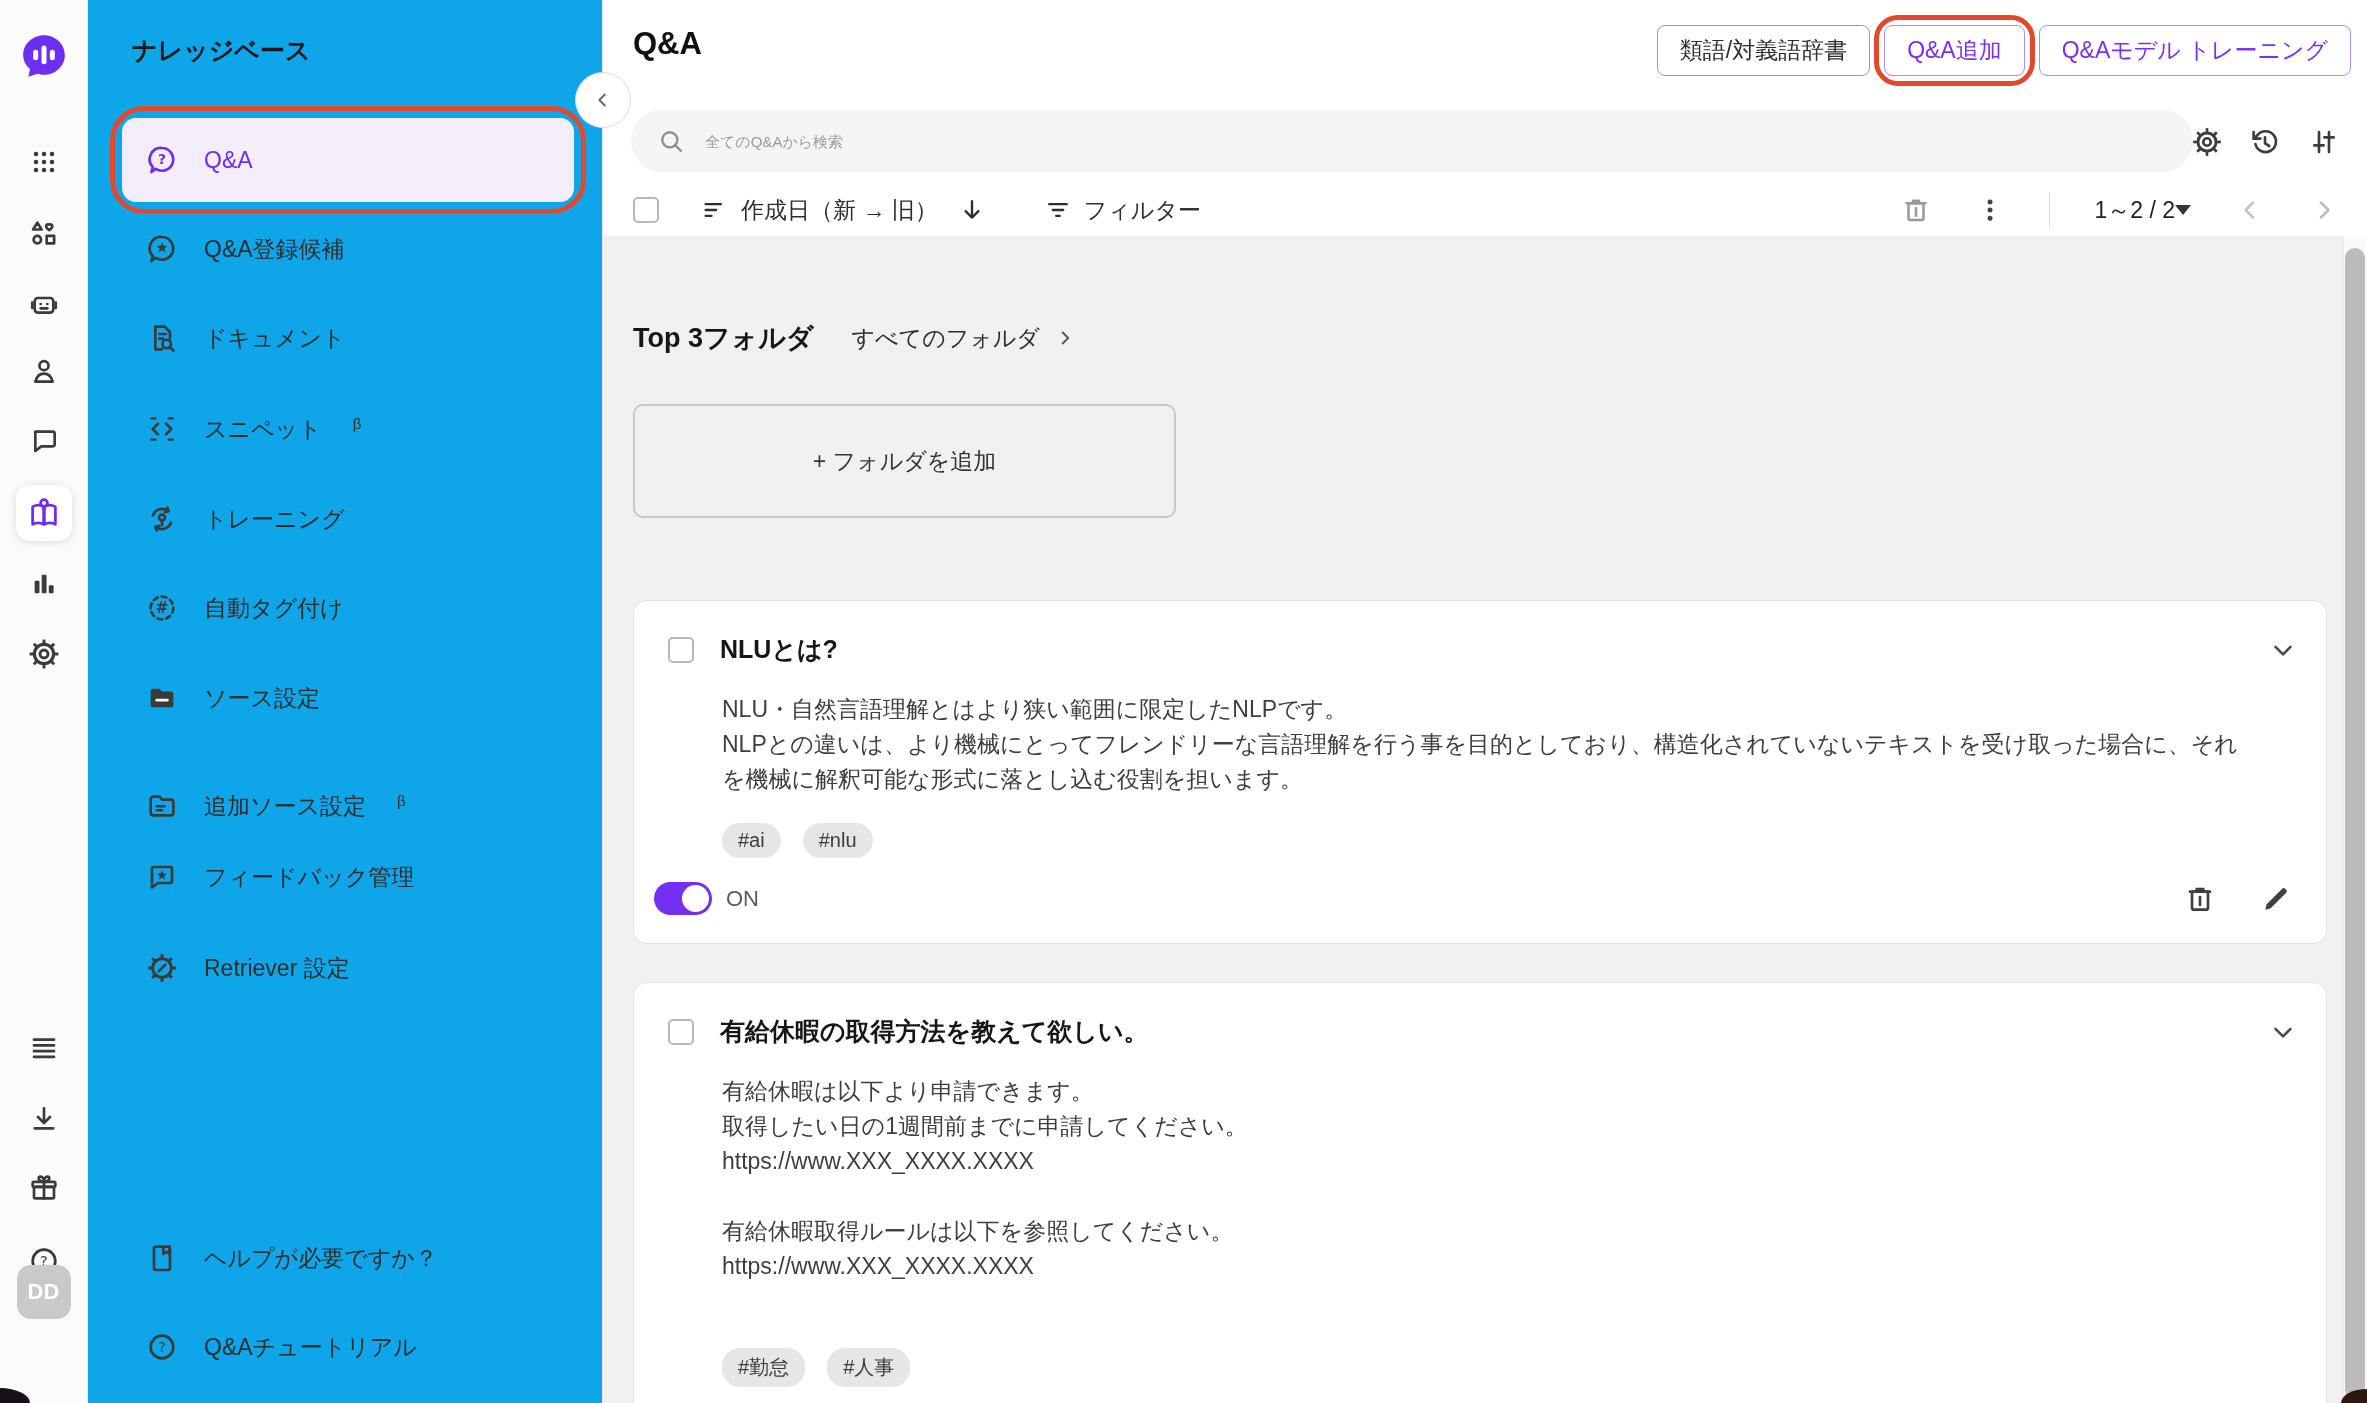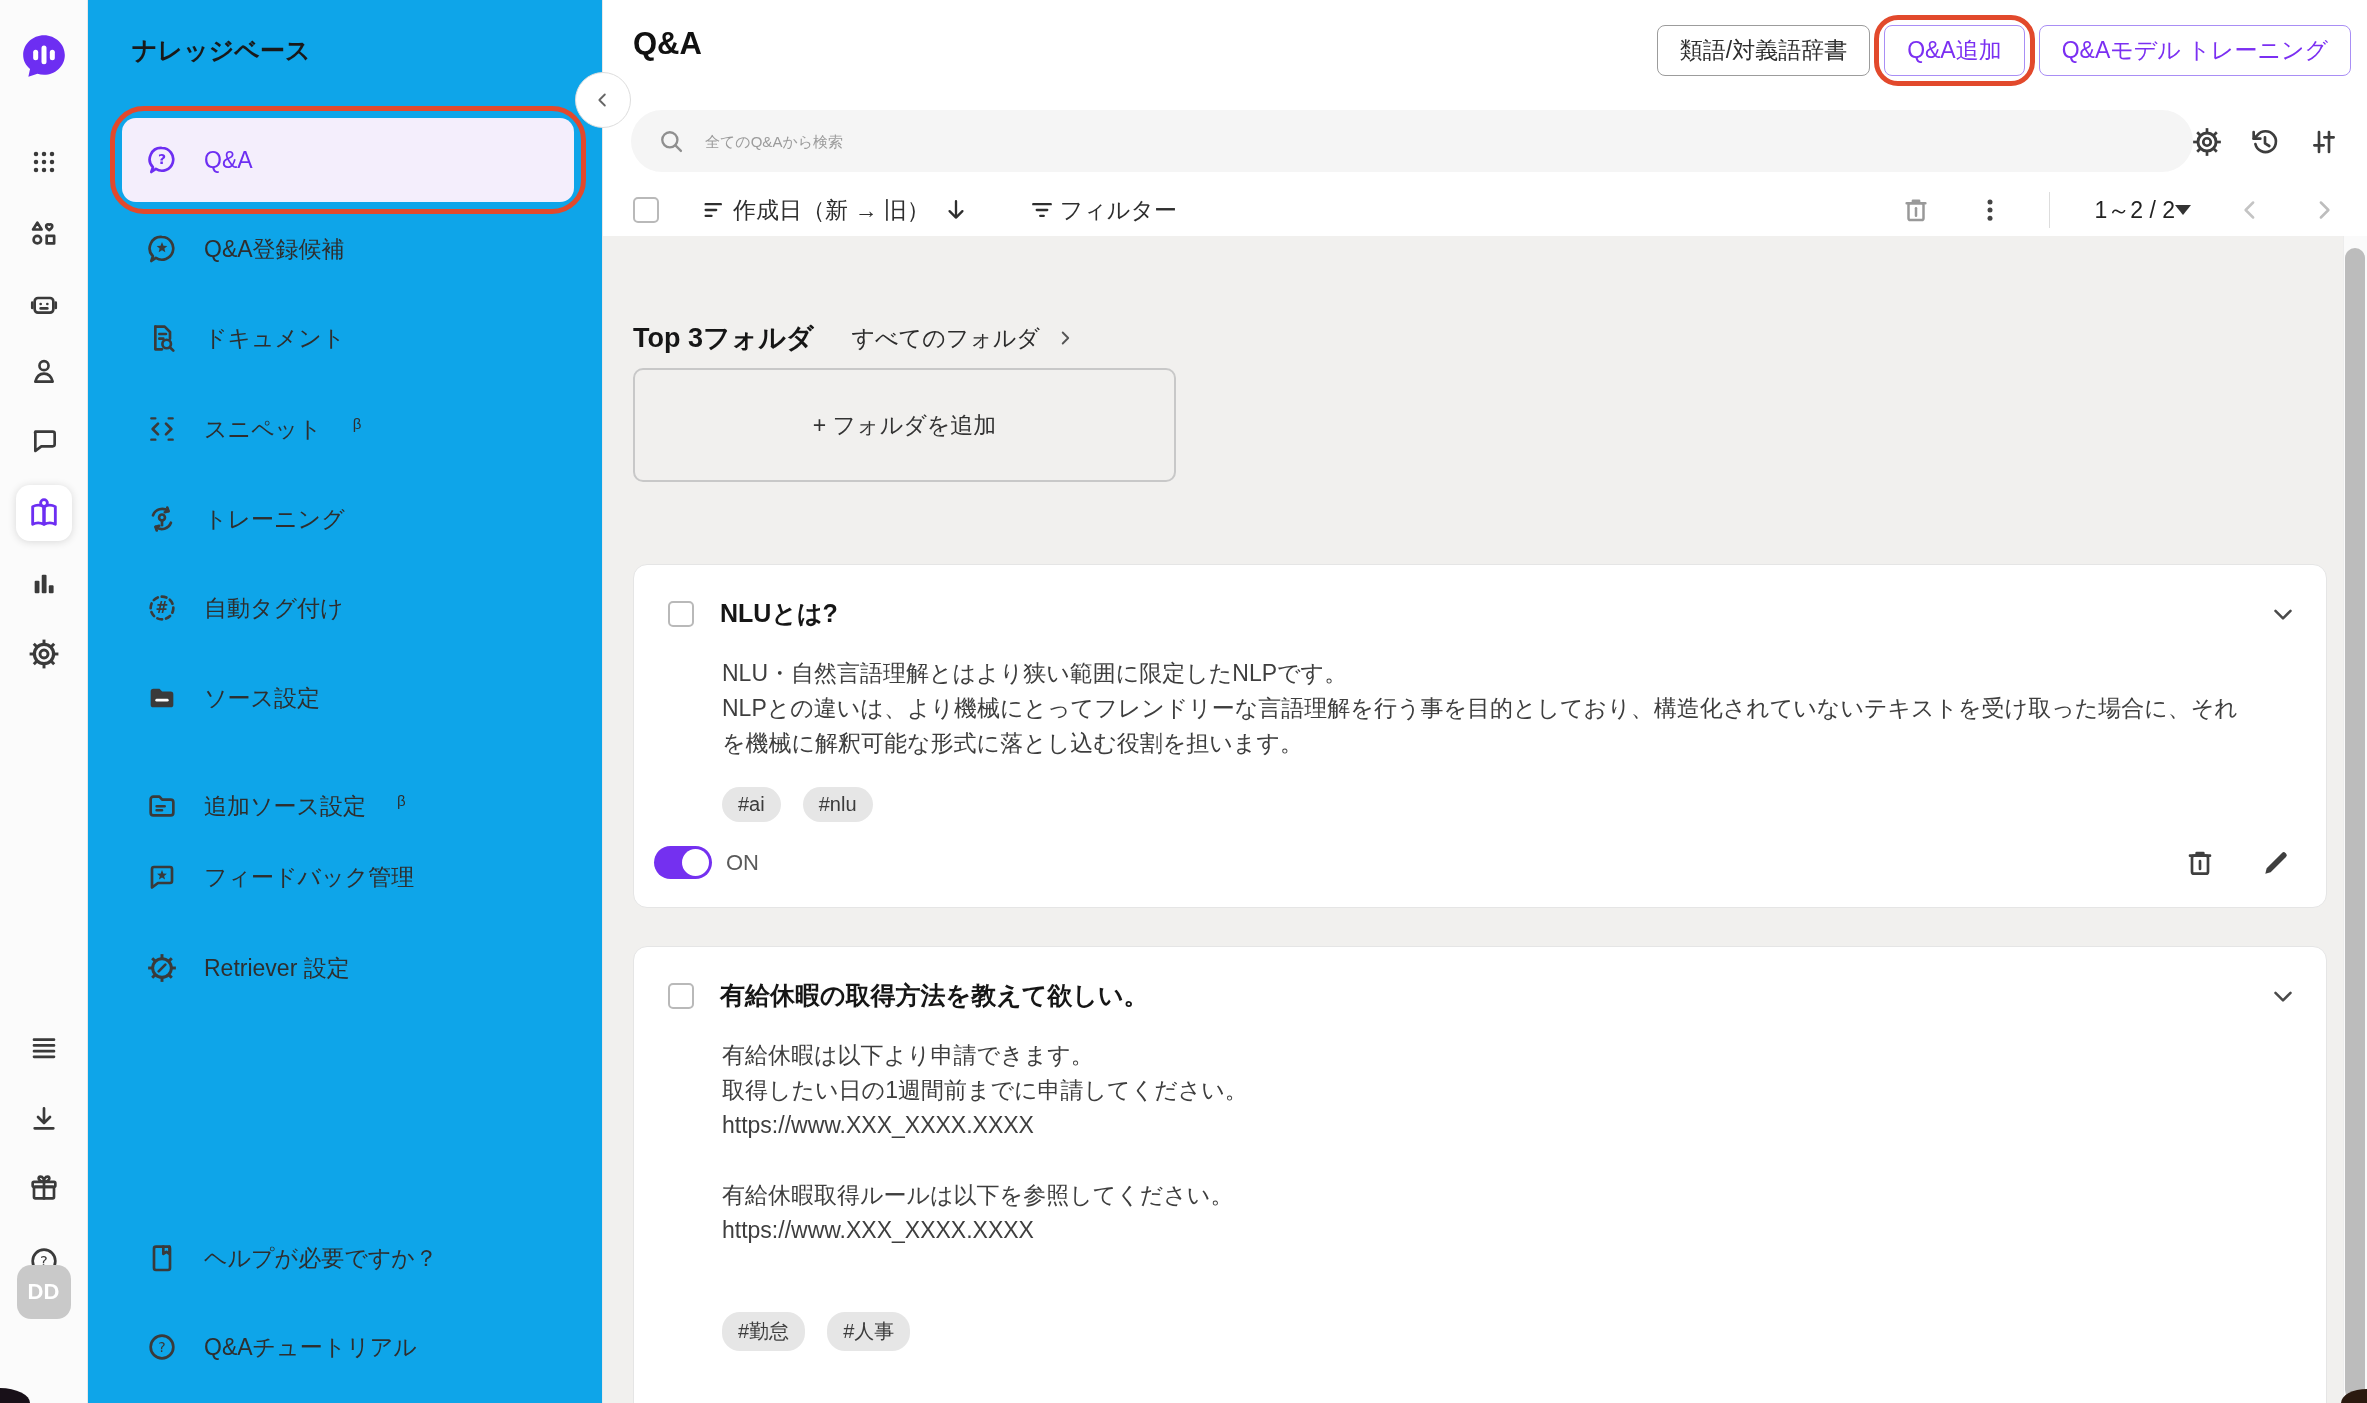--- a/index.html
+++ b/index.html
@@ -51,31 +51,31 @@
   .btn-ring{position:absolute;left:-10px;top:-10px;right:-10px;bottom:-10px;border:5px solid var(--red);border-radius:24px;pointer-events:none}
 
   .search{position:absolute;left:28px;top:110px;width:1562px;height:62px;background:#f5f5f5;border-radius:32px;display:flex;align-items:center;gap:20px;padding:0 26px}
   .search input{flex:1;border:none;outline:none;background:transparent;font-size:15px;color:#444;font-family:inherit}
   .search input::placeholder{color:#9b9b9b}
   .search-side{position:absolute;left:1588px;top:126px;display:flex;gap:26px;color:#3d3d3d}
   .icon-btn{cursor:pointer}
 
   .toolbar{position:absolute;left:30px;top:186px;width:1706px;height:48px;display:flex;align-items:center}
   .checkbox{width:26px;height:26px;border:2px solid #b9b9b9;border-radius:5px;background:#fff;cursor:pointer;flex:0 0 26px}
-  .tb-group{display:flex;align-items:center;gap:4px;font-size:23px;color:#2e2e2e;cursor:pointer}
+  .tb-group{display:flex;align-items:center;gap:12px;font-size:23px;color:#2e2e2e;cursor:pointer}
   .tb-right{margin-left:auto;display:flex;align-items:center;gap:44px}
   .v-div{width:1px;height:36px;background:#ddd}
   .pager{display:flex;align-items:center;font-size:23px;color:#222;cursor:pointer}
   .caret{width:0;height:0;border-left:8px solid transparent;border-right:8px solid transparent;border-top:10px solid #333}
 
   .content{position:absolute;left:0;top:236px;width:1764px;height:1167px;background:var(--page-bg);padding:0 40px 0 30px;overflow:hidden}
   .folders-head{margin-top:84px;display:flex;align-items:center;gap:38px}
   .folders-head h2{font-size:27px;font-weight:bold;color:#161616}
   .folders-link{display:flex;align-items:center;gap:14px;font-size:23px;color:#2c2c2c;cursor:pointer}
-  .folder-box{margin-top:12px;width:543px;height:114px;border:2px solid #c8c8c8;border-radius:10px;display:flex;align-items:center;justify-content:center;font-size:23px;color:#333;cursor:pointer}
+  .folder-box{margin-top:48px;width:543px;height:114px;border:2px solid #c8c8c8;border-radius:10px;display:flex;align-items:center;justify-content:center;font-size:23px;color:#333;cursor:pointer}
 
   .card{position:relative;background:#fff;border:1px solid #e5e5e5;border-radius:14px;width:1694px}
   .card1{margin-top:82px}
   .card2{margin-top:38px;padding-bottom:120px}
   .card-head{display:flex;align-items:center;gap:26px;padding:32px 80px 0 34px}
   .card-title{font-size:25px;font-weight:bold;color:#161616}
   .card-chevron{position:absolute;right:28px;top:34px;color:#4a4a4a;cursor:pointer}
   .card-body{padding:26px 70px 0 88px;font-size:23px;line-height:35px;color:var(--text)}
   .bl{min-height:35px}
   .tags{display:flex;gap:22px;padding:26px 0 0 88px}

